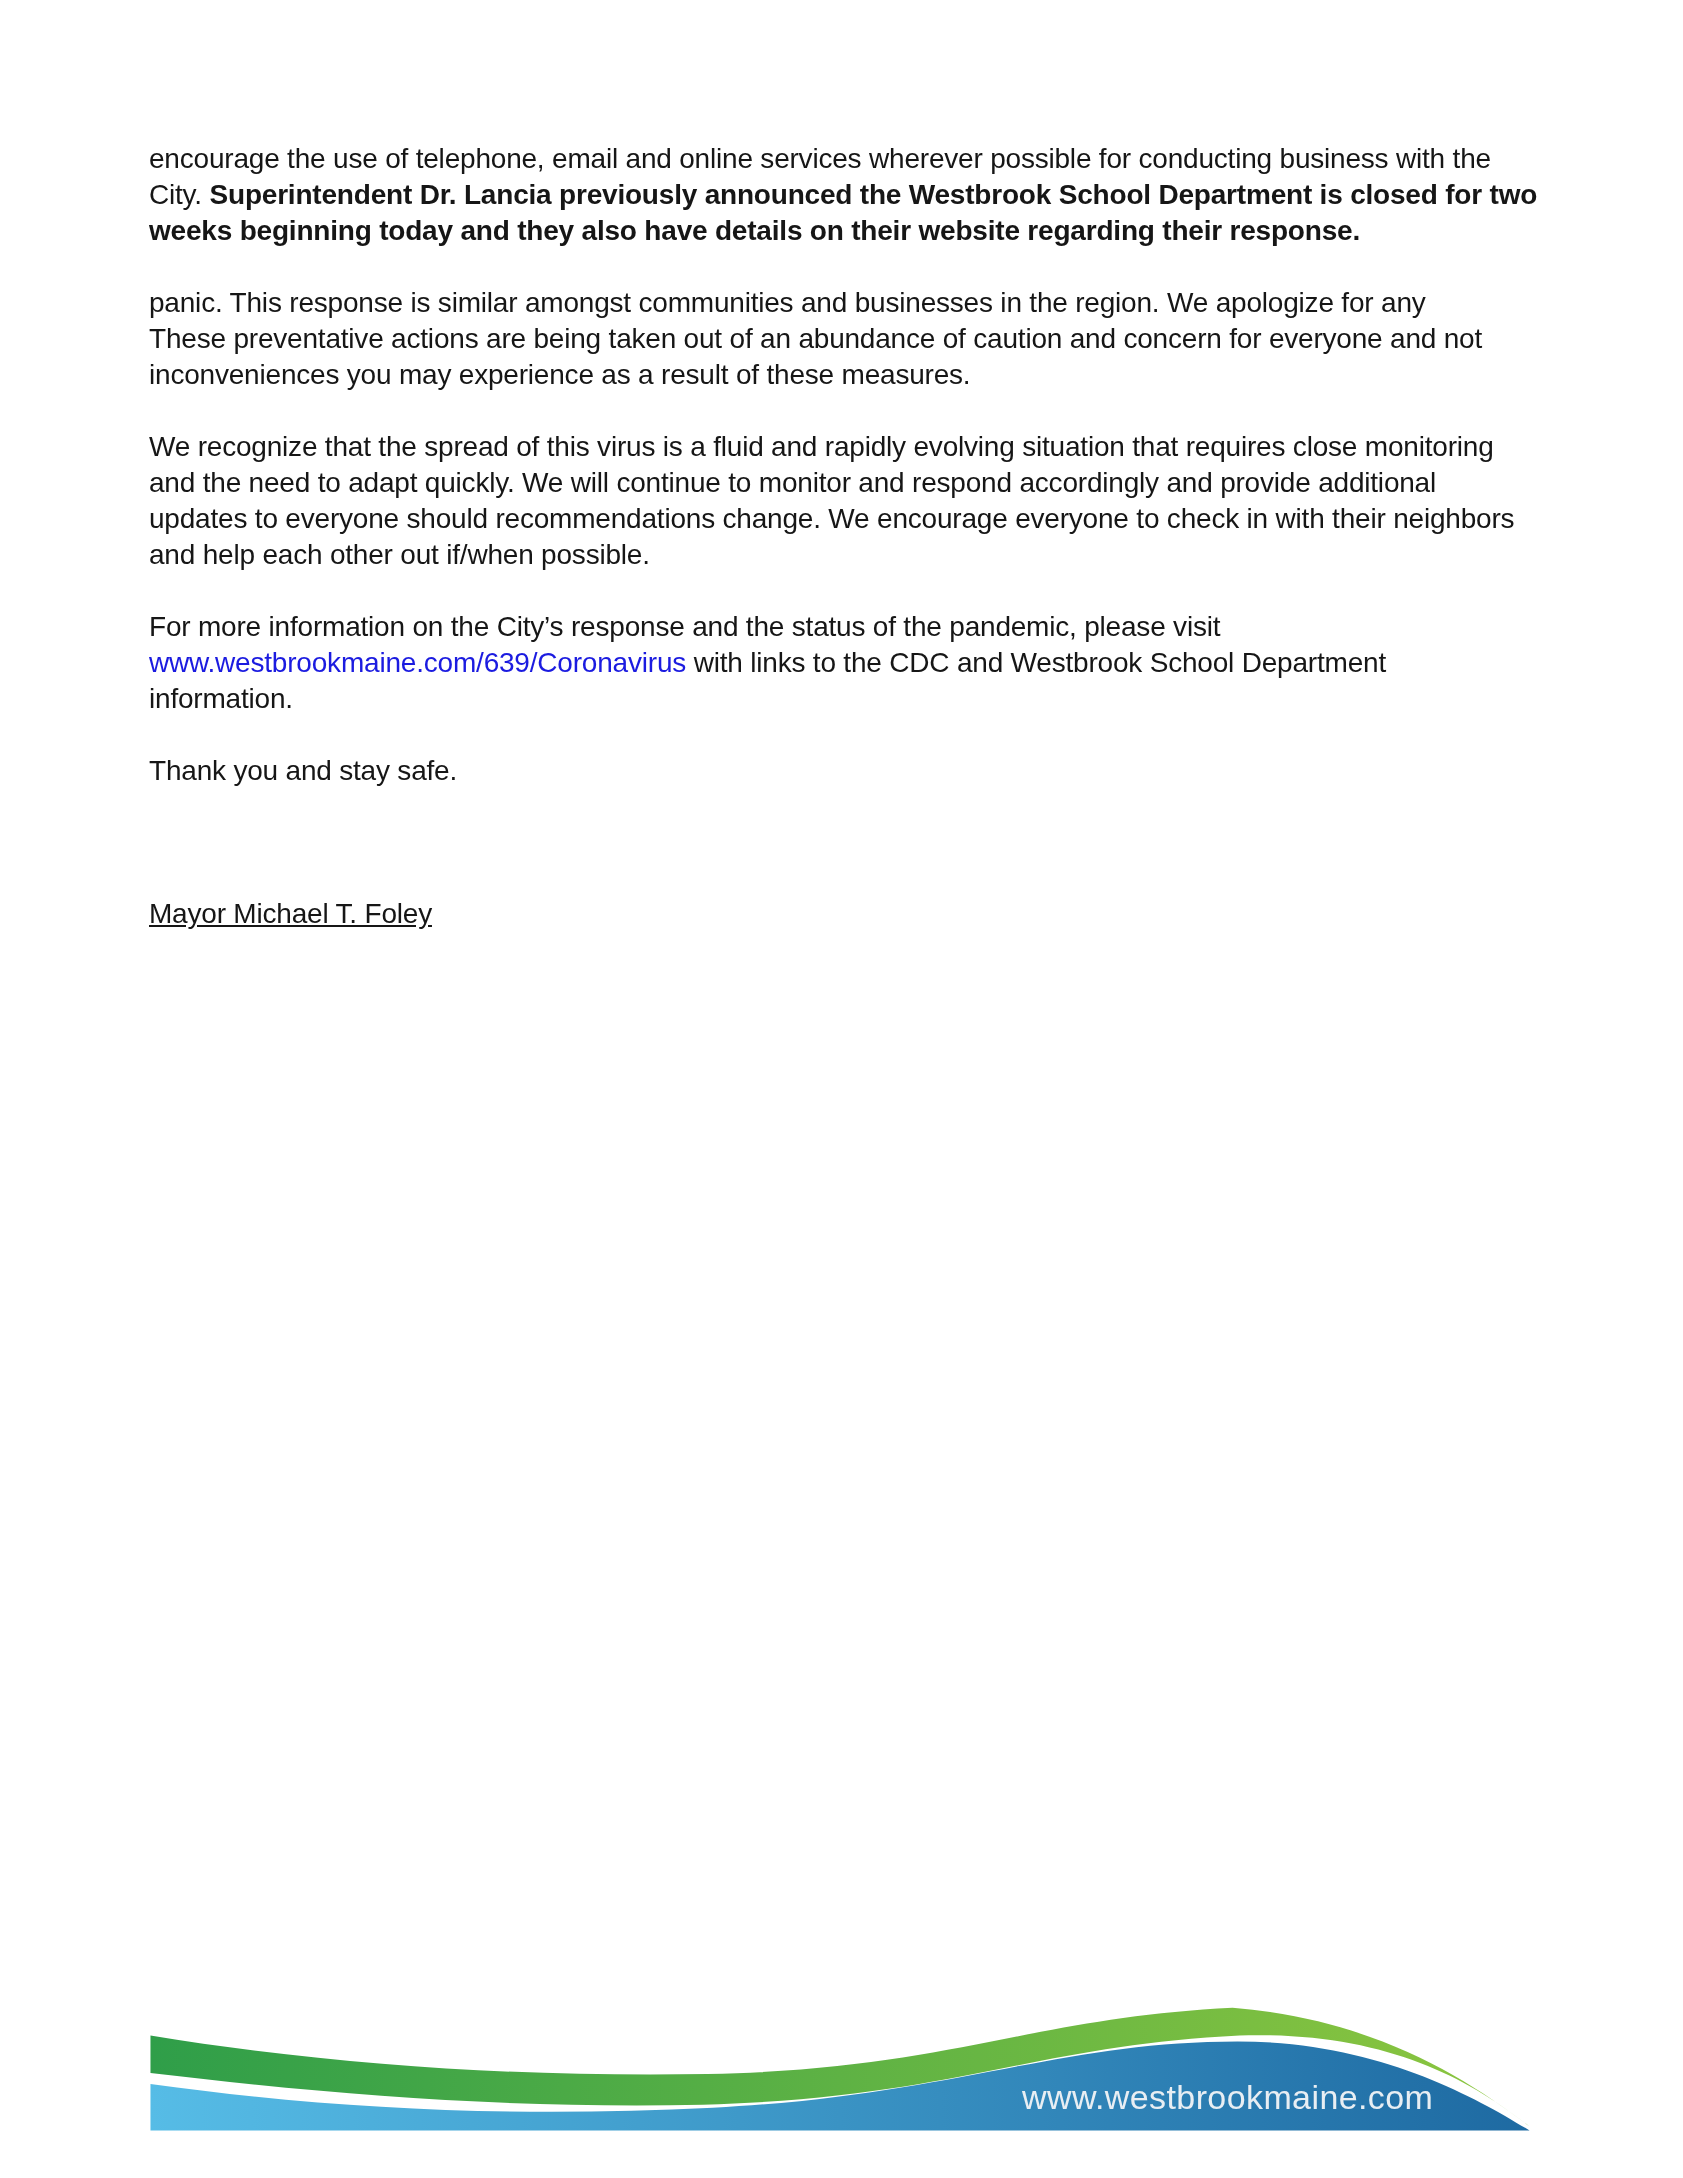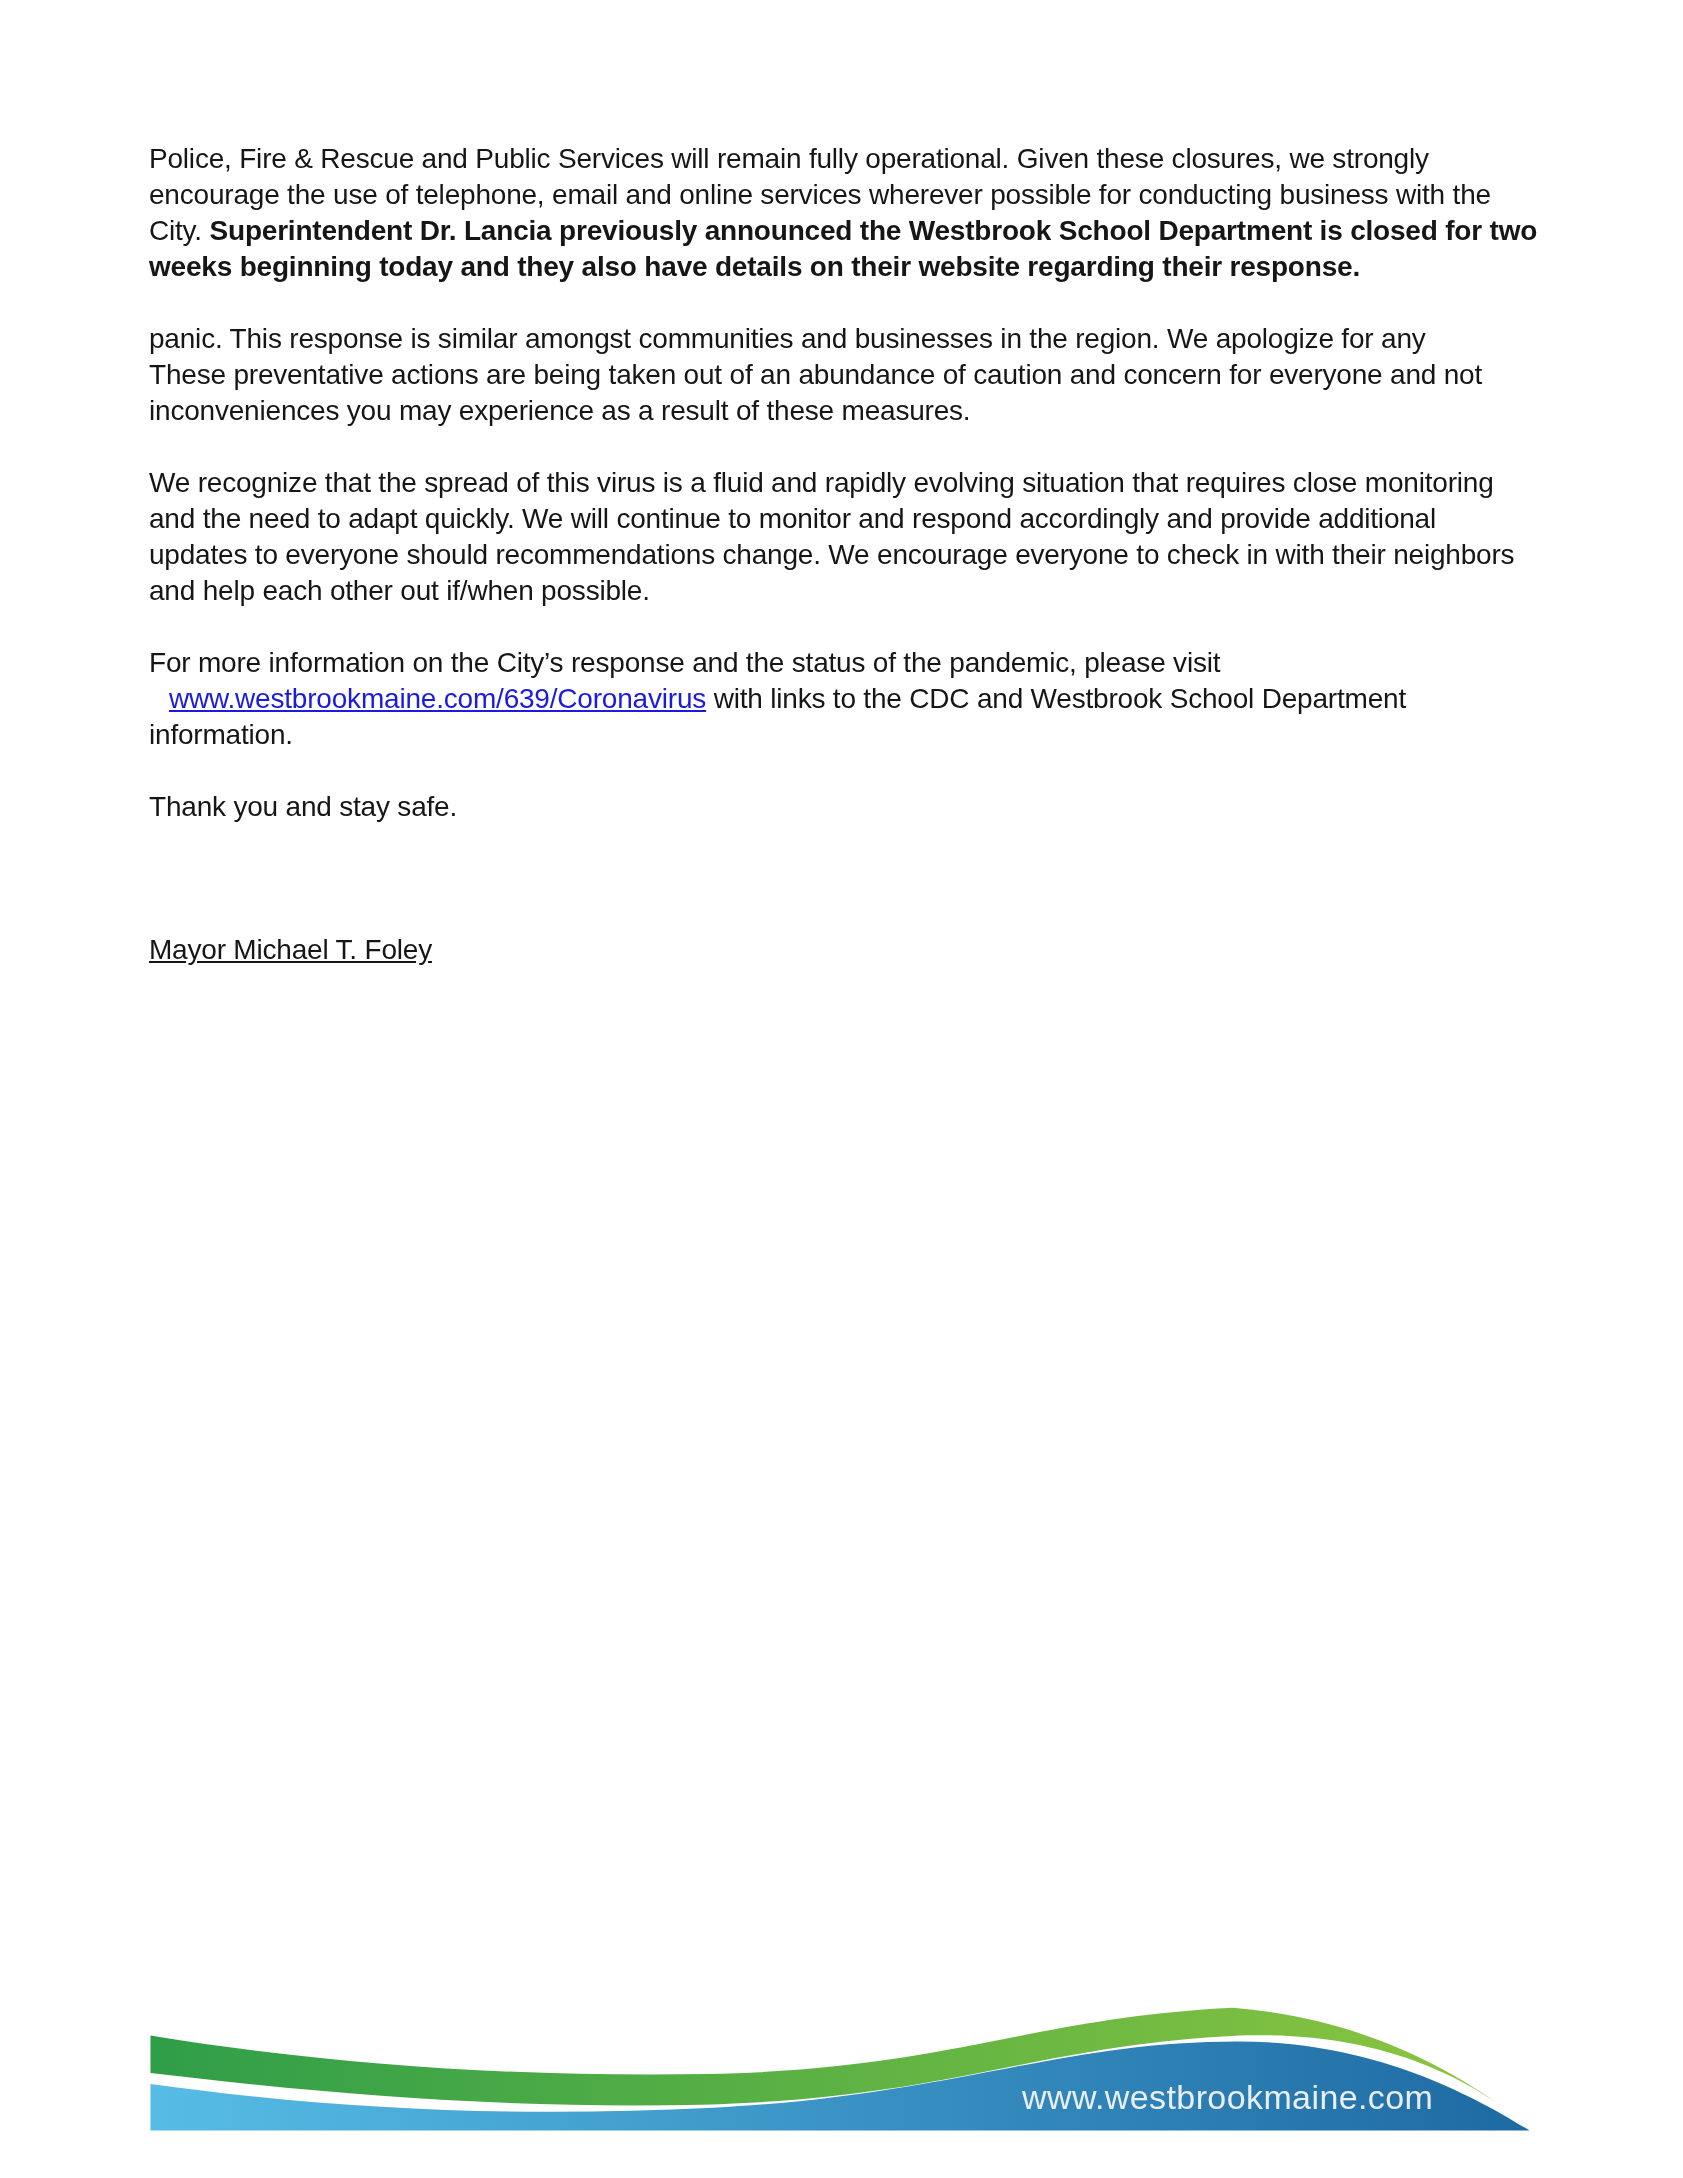--- a/index.html
+++ b/index.html
@@ -12,36 +12,35 @@
   .page{position:relative;width:1683px;height:2178px;background:#ffffff;overflow:hidden;}
   .letter-body{
     position:absolute;left:149px;top:141px;width:1396px;
     font-size:28px;line-height:36px;letter-spacing:-0.2px;color:var(--ink);
   }
   .para{margin:36px 0 0 0;}
   .para:first-child{margin-top:0;}
   .para.big-gap{margin-top:107px;text-decoration:underline;}
   .line{height:36px;white-space:nowrap;}
   .bold{font-weight:700;}
-  .hyperlink{color:var(--link);text-decoration:underline;cursor:pointer;margin-left:20px;}
+  .hyperlink{color:var(--link);cursor:pointer;}
   .footer-wave{position:absolute;left:0;top:1980px;width:1683px;height:198px;}
   .footer-url{
     position:absolute;left:1022px;top:2082px;
     font-size:34px;line-height:30px;letter-spacing:0.4px;
     color:var(--footer-text);
   }
 </style>
 </head>
 <body>
 
 <div class="page">
 
   <div class="letter-body">
       <div class="para">
-        <div class="line"><span>Police, Fire &amp; Rescue and Public Services will remain fully operational. Given these closures, we strongly</span></div>
         <div class="line"><span>encourage the use of telephone, email and online services wherever possible for conducting business with the</span></div>
         <div class="line"><span>City. </span><span class="bold">Superintendent Dr. Lancia previously announced the Westbrook School Department is closed for two</span></div>
         <div class="line"><span class="bold">weeks beginning today and they also have details on their website regarding their response.</span></div>
       </div>
       <div class="para">
         <div class="line"><span>panic. This response is similar amongst communities and businesses in the region. We apologize for any</span></div>
         <div class="line"><span>These preventative actions are being taken out of an abundance of caution and concern for everyone and not</span></div>
         <div class="line"><span>inconveniences you may experience as a result of these measures.</span></div>
       </div>
       <div class="para">

